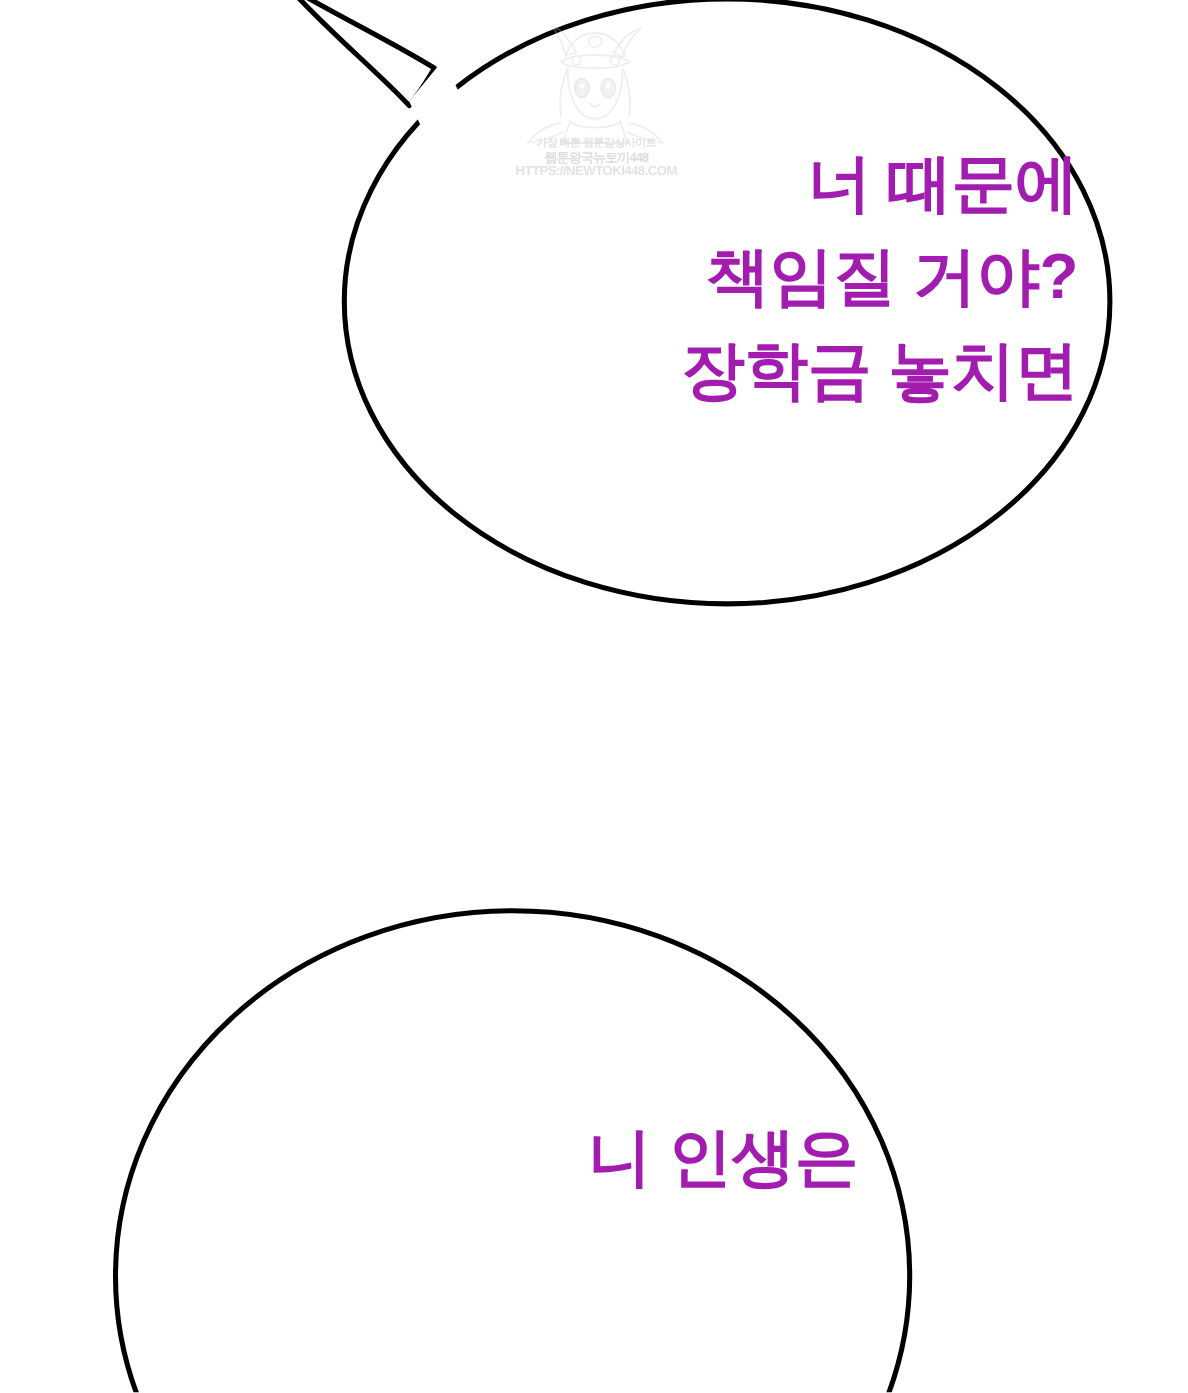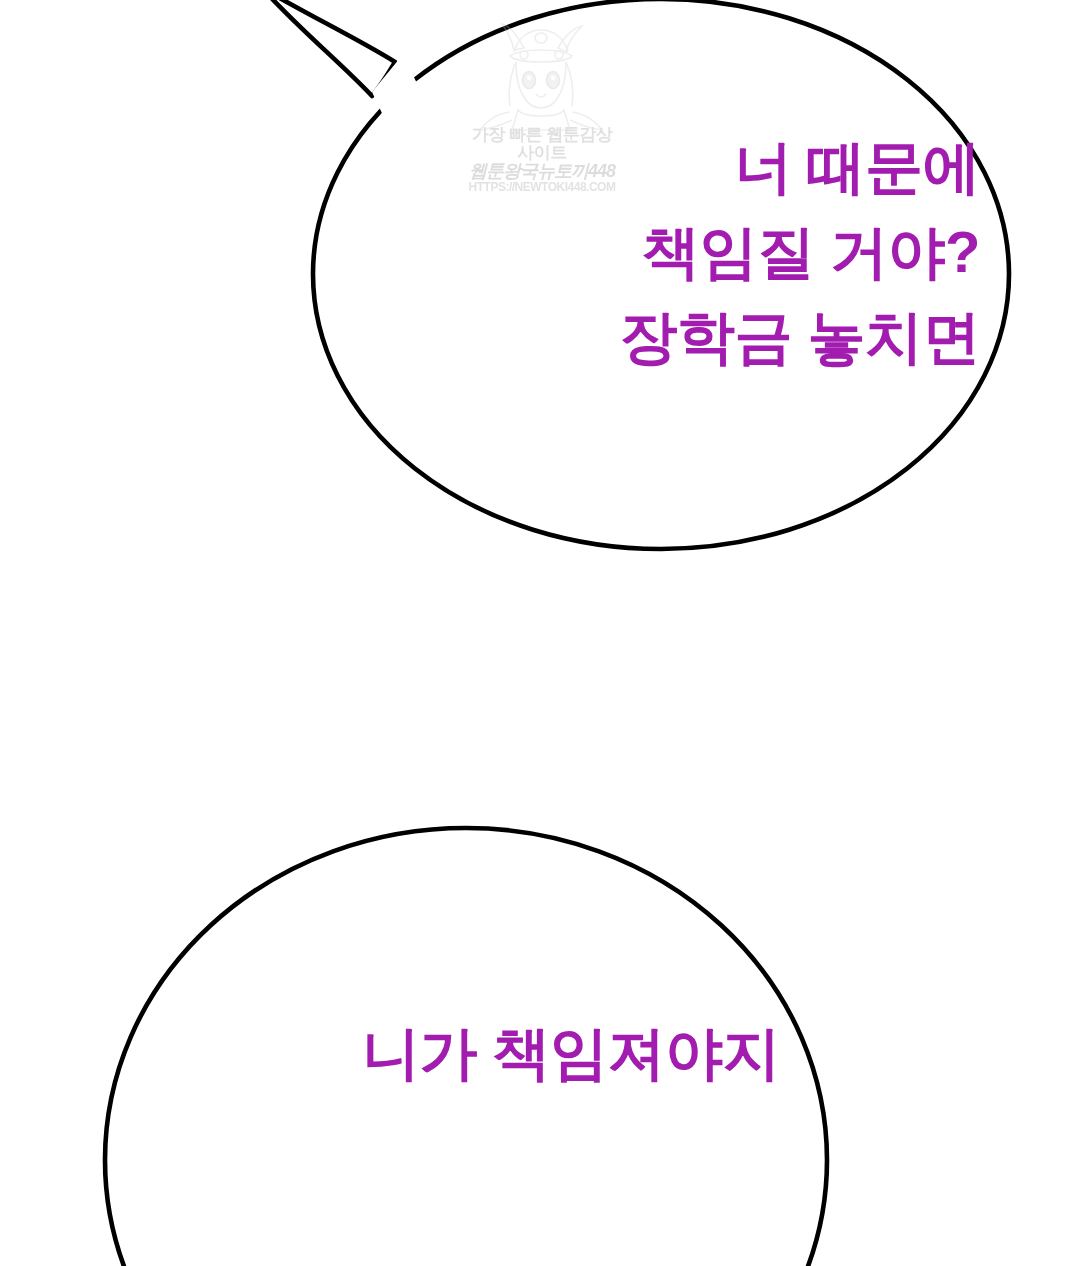--- a/index.html
+++ b/index.html
@@ -77,22 +77,22 @@
   #watermark .wm-lines {
     position: absolute;
     left: 2px;
     top: 108px;
     width: 148px;
     text-align: center;
     color: #9a9a9a;
     font-weight: 700;
     line-height: 1.05;
   }
-  #watermark .wm-l1 { font-size: 17px; letter-spacing: -0.5px; }
-  #watermark .wm-l2 { font-size: 18px; letter-spacing: -1px; color: #8f8f8f; font-style: italic; }
+  #watermark .wm-l1 { font-size: 10px; letter-spacing: -0.5px; }
+  #watermark .wm-l2 { font-size: 12px; letter-spacing: -1px; color: #8f8f8f; }
   #watermark .wm-l3 { font-size: 12px; letter-spacing: -0.5px; color: #a2a2a2; }
 </style>
 </head>
 <body>
 
 <div id="panel">
 
   <svg id="panel-svg" viewBox="0 0 1080 1266" xmlns="http://www.w3.org/2000/svg">
 
     <g>
@@ -151,16 +151,16 @@
     </div>
   </div>
 
   <div id="bubble-1-text" class="bubble-text">
     <span class="line">너 때문에</span>
     <span class="line">책임질 거야?</span>
     <span class="line">장학금 놓치면</span>
   </div>
 
   <div id="bubble-2-text" class="bubble-text">
-    <span class="line">니가 책임져야지</span>
+    <span class="line">니 인생은</span>
   </div>
 
 </div>
 
 </body></html>

